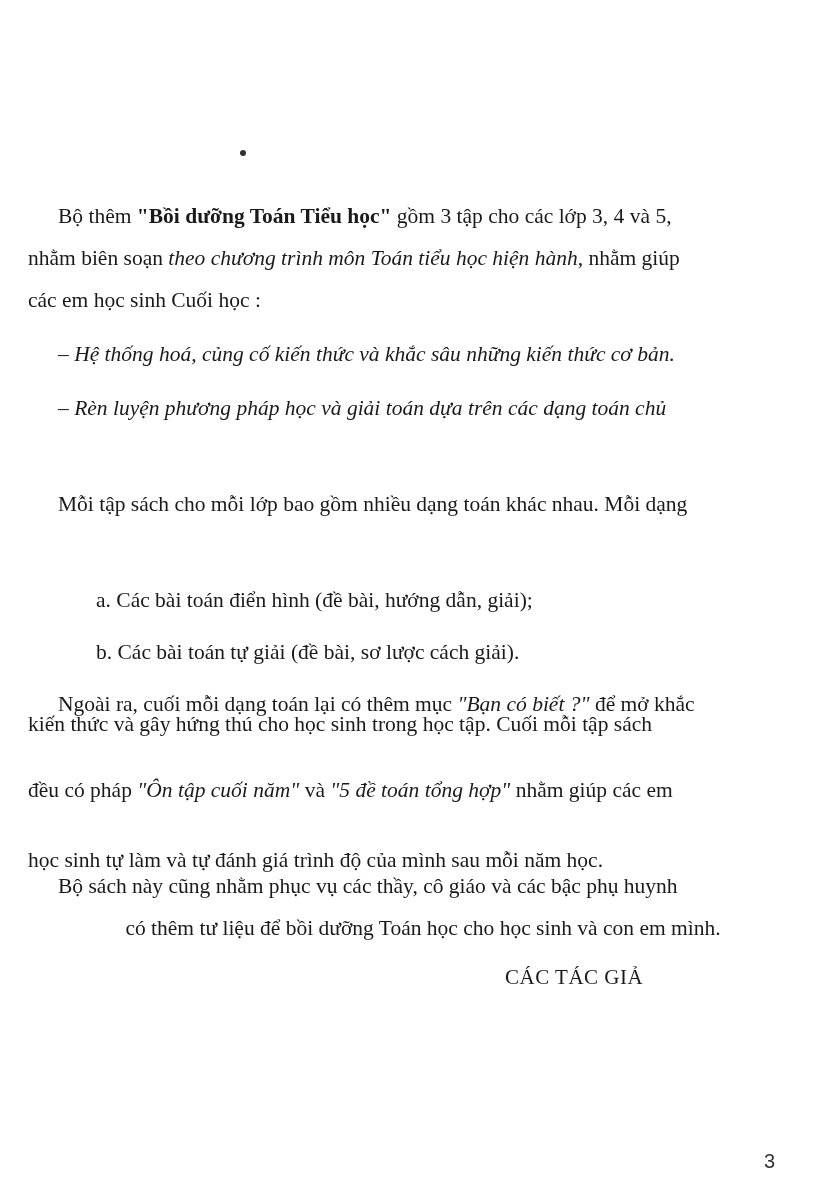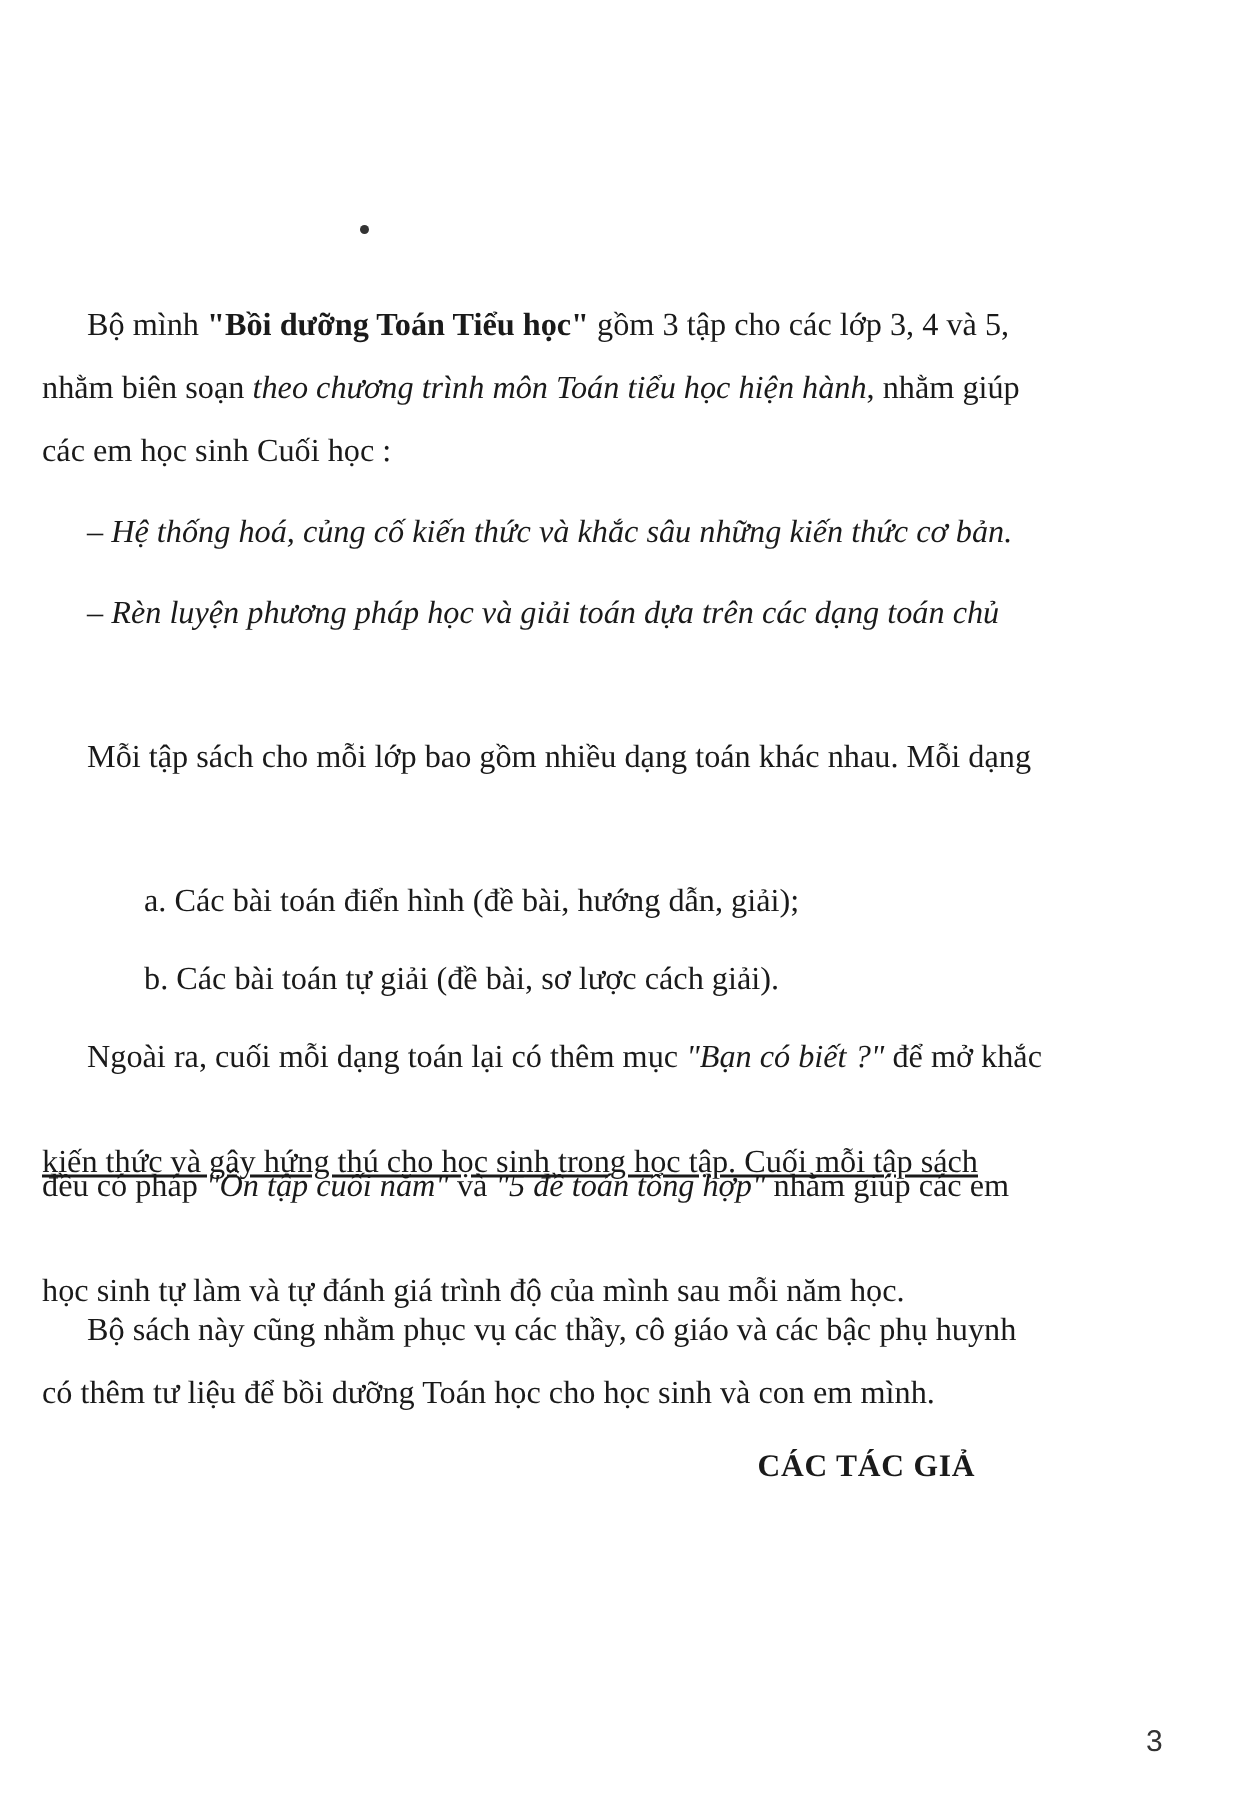--- a/index.html
+++ b/index.html
@@ -52,63 +52,63 @@
     }
     .indent { left: 58px; }
     .list-indent { left: 96px; }
     .bold { font-weight: bold; }
     .ital { font-style: italic; }
     .signature {
       position: absolute;
       left: 505px;
       top: 965px;
       font-size: 21px;
-      font-weight: bold;
+      font-weight: normal;
       letter-spacing: 0.5px;
     }
     .page-number {
       position: absolute;
       left: 764px;
       top: 1150px;
       font-family: "Liberation Sans", "DejaVu Sans", sans-serif;
       font-size: 20px;
       color: #333;
     }
   </style>
 </head>
 <body>
 
 <div class="page">
 
   <div class="dot"></div>
 
   <div class="line indent" style="top:202px;">
-    <span>Bộ mình </span><span class="bold">"Bồi dưỡng Toán Tiểu học"</span><span> gồm 3 tập cho các lớp 3, 4 và 5,</span>
+    <span>Bộ thêm </span><span class="bold">"Bồi dưỡng Toán Tiểu học"</span><span> gồm 3 tập cho các lớp 3, 4 và 5,</span>
   </div>
   <div class="line" style="top:244px;">
     <span>nhằm biên soạn </span><span class="ital">theo chương trình môn Toán tiểu học hiện hành</span><span>, nhằm giúp</span>
   </div>
   <div class="line" style="top:286px;">các em học sinh Cuối học :</div>
 
   <div class="line indent ital" style="top:340px;">– Hệ thống hoá, củng cố kiến thức và khắc sâu những kiến thức cơ bản.</div>
   <div class="line indent ital" style="top:394px;">– Rèn luyện phương pháp học và giải toán dựa trên các dạng toán chủ</div>
 
   <div class="line indent" style="top:490px;">Mỗi tập sách cho mỗi lớp bao gồm nhiều dạng toán khác nhau. Mỗi dạng</div>
 
   <div class="line list-indent" style="top:586px;">a. Các bài toán điển hình (đề bài, hướng dẫn, giải);</div>
   <div class="line list-indent" style="top:638px;">b. Các bài toán tự giải (đề bài, sơ lược cách giải).</div>
 
   <div class="line indent" style="top:690px;">
     <span>Ngoài ra, cuối mỗi dạng toán lại có thêm mục </span><span class="ital">"Bạn có biết ?"</span><span> để mở khắc</span>
   </div>
-  <div class="line" style="top:760px;text-decoration:underline;">kiến thức và gây hứng thú cho học sinh trong học tập. Cuối mỗi tập sách</div>
+  <div class="line" style="top:710px;">kiến thức và gây hứng thú cho học sinh trong học tập. Cuối mỗi tập sách</div>
   <div class="line" style="top:776px;">
     <span>đều có pháp </span><span class="ital">"Ôn tập cuối năm"</span><span> và </span><span class="ital">"5 đề toán tổng hợp"</span><span> nhằm giúp các em</span>
   </div>
   <div class="line" style="top:818px;margin-top:28px;">học sinh tự làm và tự đánh giá trình độ của mình sau mỗi năm học.</div>
 
   <div class="line indent" style="top:872px;">Bộ sách này cũng nhằm phục vụ các thầy, cô giáo và các bậc phụ huynh</div>
-  <div class="line" style="top:914px;">có thêm tư liệu để bồi dưỡng Toán học cho học sinh và con em mình.</div>
+  <div class="line" style="top:914px;text-align:center;">có thêm tư liệu để bồi dưỡng Toán học cho học sinh và con em mình.</div>
 
   <div class="signature">CÁC TÁC GIẢ</div>
 
   <div class="page-number">3</div>
 </div>
 
 </body></html>

